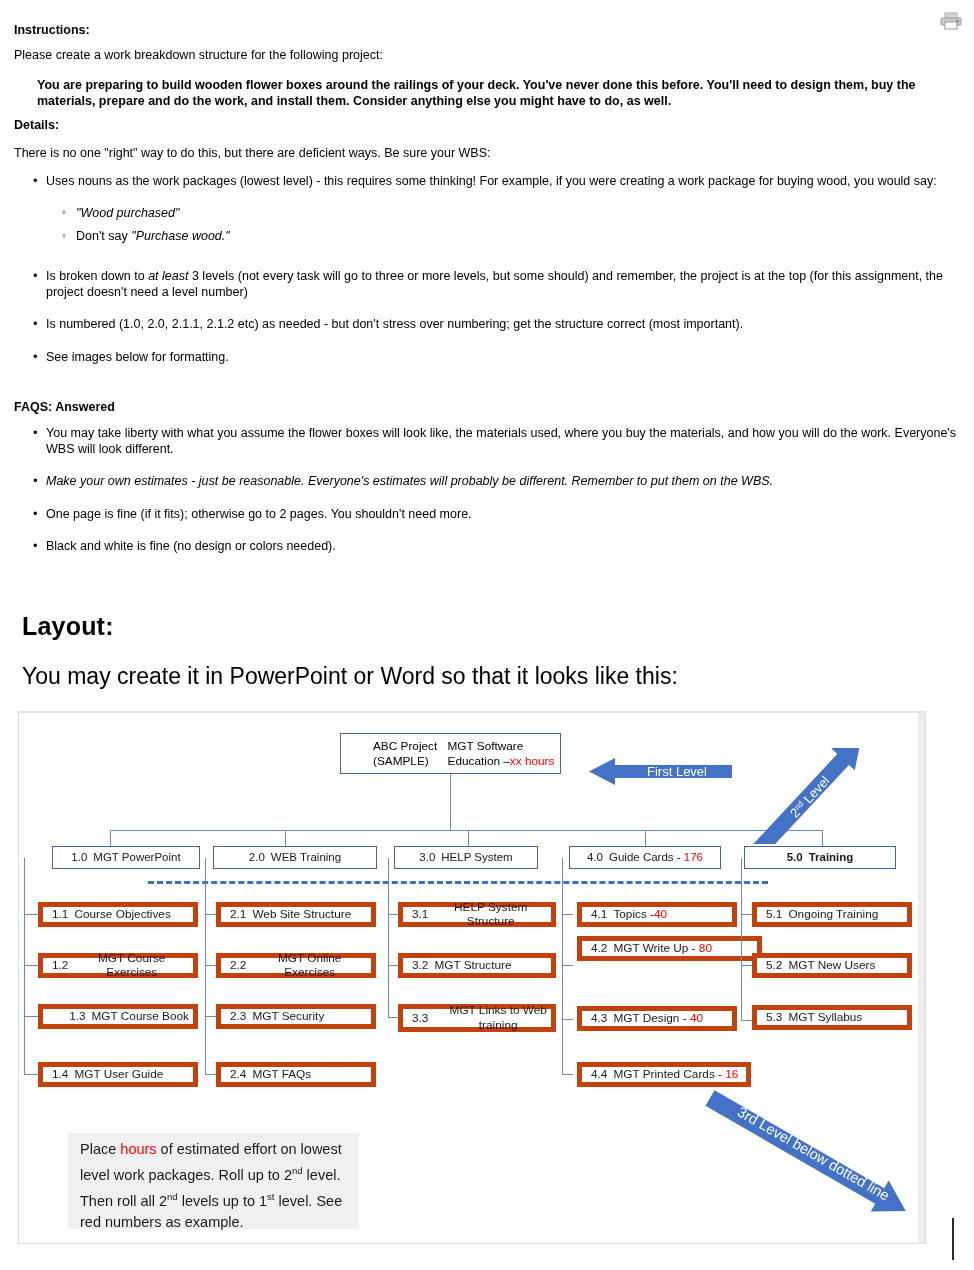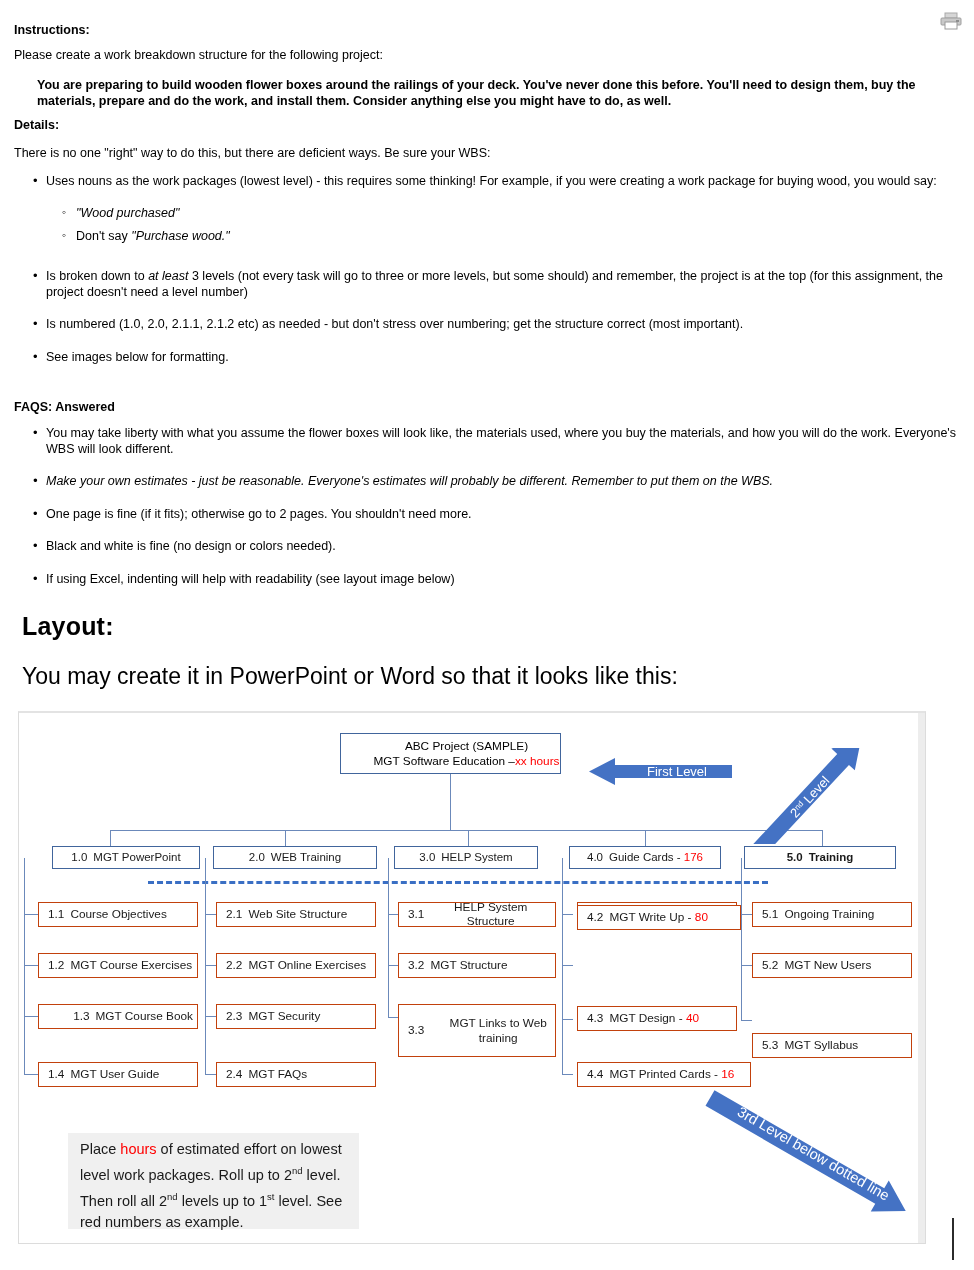--- a/index.html
+++ b/index.html
@@ -63,28 +63,28 @@
 
   
   .wbs-box{
     position:absolute;box-sizing:border-box;
     border:1px solid #41659c;background:#fff;
     font-size:11.5px;color:#1a1a1a;
     display:flex;align-items:center;justify-content:center;
     text-align:center;line-height:13.5px;
     padding:1px 4px;
   }
-  .wbs-box.lvl3{border:1px solid #c2410c;font-size:11.8px;justify-content:flex-start;padding-left:9px;}
+  .wbs-box.lvl3{border:5px solid #c2410c;font-size:11.8px;justify-content:flex-start;padding-left:9px;}
   .wbs-box .num{margin-right:6px;}
   .red{color:#ff0000;}
 
   .root{
     position:absolute;left:340px;top:733px;width:221px;height:41px;
     box-sizing:border-box;border:1px solid #41659c;background:#fff;
-    display:flex;flex-direction:column;align-items:center;justify-content:center;
+    display:flex;flex-direction:row;align-items:center;justify-content:center;
     font-size:11.8px;line-height:15px;padding-left:32px;
   }
 
   
   .ln{position:absolute;background:#6b89ba;}
   .vl{width:1px;}
   .hl{height:1px;}
 
   
   .dashed{
@@ -171,21 +171,20 @@
   <div class="row pad" style="left:0;top:400px;width:946px;">
     <div class="h-bold">FAQS: Answered</div>
   </div>
 
   <div class="row" style="left:30px;top:426px;width:938px;">
     <ul class="bul">
       <li><span>You may take liberty with what you assume the flower boxes will look like, the materials used, where you buy the materials, and how you will do the work. Everyone's WBS will look different.</span></li>
       <li style="margin-top:17px;font-style:italic;"><span>Make your own estimates - just be reasonable. Everyone's estimates will probably be different. Remember to put them on the WBS.</span></li>
       <li style="margin-top:17px;"><span>One page is fine (if it fits); otherwise go to 2 pages. You shouldn't need more.</span></li>
       <li style="margin-top:17px;"><span>Black and white is fine (no design or colors needed).</span></li>
-      <li style="margin-top:17px;"><span>If using Excel, indenting will help with readability (see layout image below)</span></li>
     </ul>
   </div>
 
   <div class="layout-h">Layout:</div>
   <div class="layout-sub">You may create it in PowerPoint or Word so that it looks like this:</div>
 </div>
 
 <div class="frame">
   <div class="frame-scroll"></div>
 </div>
@@ -279,37 +278,37 @@
 <div class="ln hl" style="left:388px;top:1017px;width:10px;"></div>
 
 <div class="wbs-box lvl3" style="left:398px;top:902px;width:158px;height:25px;">
   <span class="num">3.1</span>
     <span>HELP  System Structure</span>
 </div>
 <div class="wbs-box lvl3" style="left:398px;top:953px;width:158px;height:25px;">
   <span class="num">3.2</span>
     <span>MGT Structure</span>
 </div>
-<div class="wbs-box lvl3" style="left:398px;top:1004px;width:158px;height:53px;line-height:15px;gap:15px;">
+<div class="wbs-box lvl3" style="left:398px;top:1004px;width:158px;height:28px;line-height:15px;gap:15px;">
   <span class="num">3.3</span>
     <span>MGT Links to Web training</span>
 </div>
 
 <div class="ln vl" style="left:562px;top:858px;height:217px;"></div>
 <div class="ln hl" style="left:562px;top:914px;width:11px;"></div>
 <div class="ln hl" style="left:562px;top:965px;width:11px;"></div>
 <div class="ln hl" style="left:562px;top:1019px;width:11px;"></div>
 <div class="ln hl" style="left:562px;top:1074px;width:11px;"></div>
 
 <div class="wbs-box lvl3" style="left:577px;top:902px;width:160px;height:25px;">
   <span class="num">4.1</span>
     <span>Topics -</span>
     <span class="red">40</span>
 </div>
-<div class="wbs-box lvl3" style="left:577px;top:905px;width:164px;height:25px;align-items:center;">
+<div class="wbs-box lvl3" style="left:577px;top:936px;width:185px;height:25px;align-items:center;">
   <span class="num">4.2</span><span>MGT Write Up  -</span>&nbsp;<span class="red">80</span>
 </div>
 <div class="wbs-box lvl3" style="left:577px;top:1006px;width:160px;height:25px;">
   <span class="num">4.3</span><span>MGT Design  -</span>&nbsp;<span class="red">40</span>
 </div>
 <div class="wbs-box lvl3" style="left:577px;top:1062px;width:174px;height:25px;">
   <span class="num">4.4</span><span>MGT Printed Cards -</span>&nbsp;<span class="red">16</span>
 </div>
 
 <div class="ln vl" style="left:741px;top:858px;height:163px;"></div>
@@ -318,21 +317,21 @@
 <div class="ln hl" style="left:741px;top:1020px;width:11px;"></div>
 
 <div class="wbs-box lvl3" style="left:752px;top:902px;width:160px;height:25px;">
   <span class="num">5.1</span>
     <span>Ongoing Training</span>
 </div>
 <div class="wbs-box lvl3" style="left:752px;top:953px;width:160px;height:25px;">
   <span class="num">5.2</span>
     <span>MGT New Users</span>
 </div>
-<div class="wbs-box lvl3" style="left:752px;top:1005px;width:160px;height:25px;margin-top:28px;">
+<div class="wbs-box lvl3" style="left:752px;top:1005px;width:160px;height:25px;">
   <span class="num">5.3</span>
     <span>MGT Syllabus</span>
 </div>
 
 <div class="arrow-first">
   <svg viewBox="0 0 143 29" width="143" height="29">
     <polygon points="0,14.5 26,1 26,8 143,8 143,21 26,21 26,28" fill="#4472C4"></polygon>
     <text x="88" y="19" font-family="Liberation Sans, sans-serif" font-size="13" fill="#ffffff" text-anchor="middle">First Level</text>
   </svg>
 </div>

